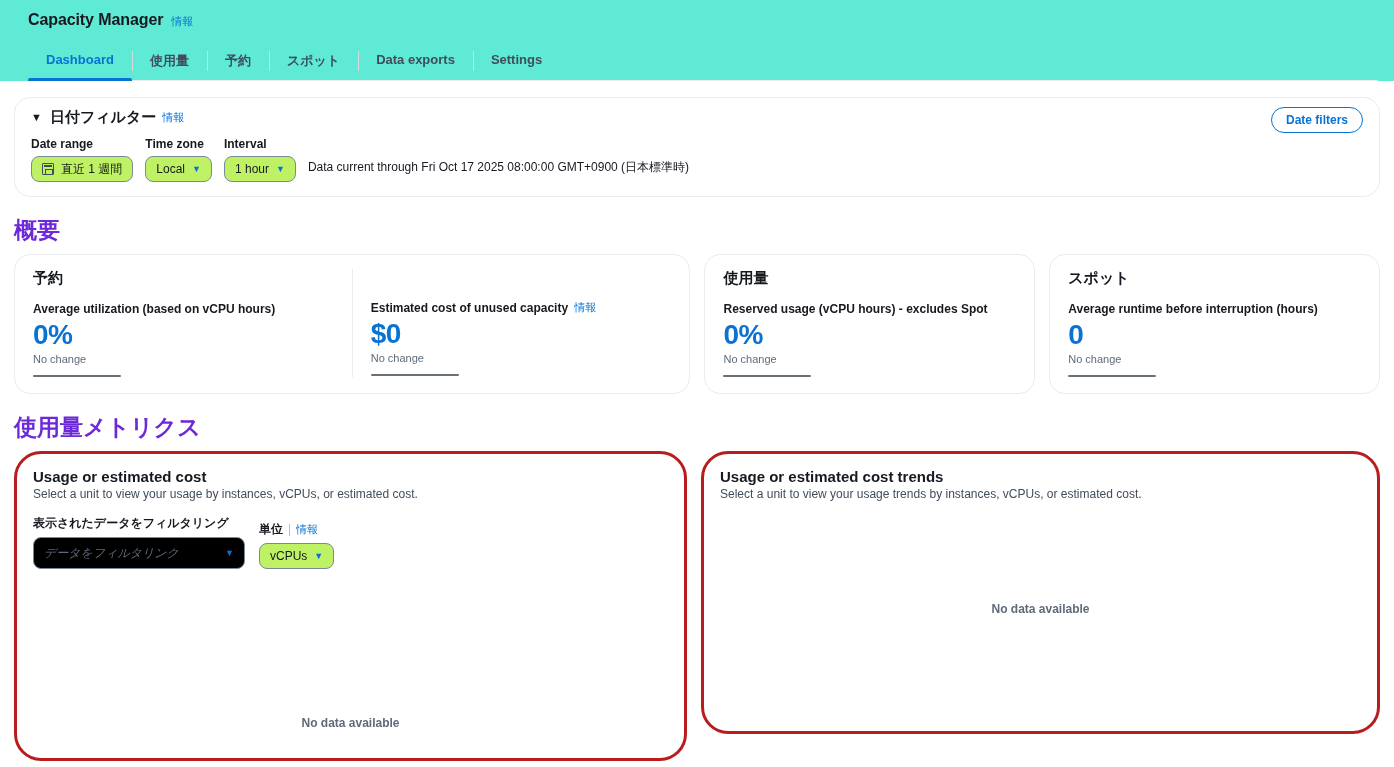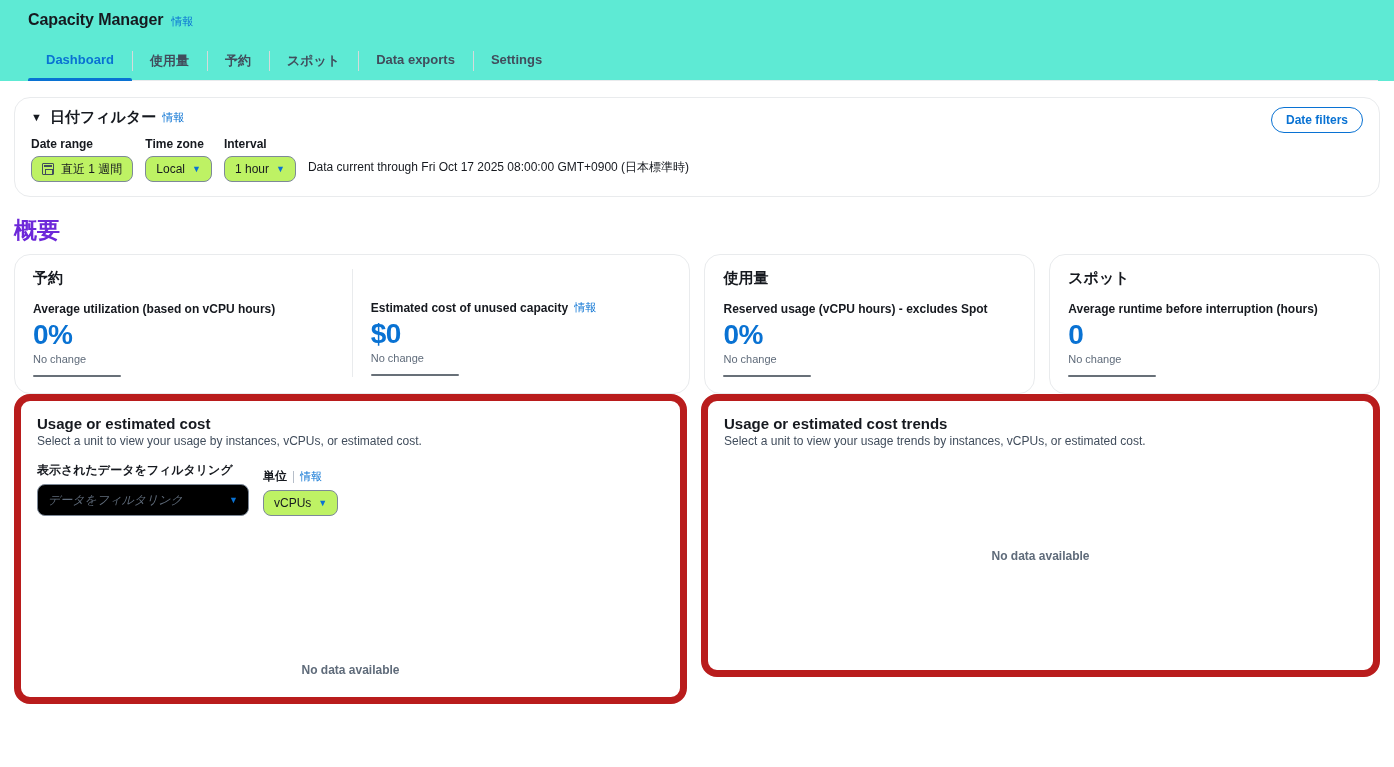--- a/index.html
+++ b/index.html
@@ -146,22 +146,22 @@
   .res-col.right { border-left: 1px solid #e9ebed; }
   .res-inner { display: flex; flex-direction: column; height: 100%; }
 
   .card-usage { width: 331px; }
   .card-spot { width: 331px; }
 
   
   .metrics-row { display: flex; gap: 14px; align-items: flex-start; }
   .panel {
     background: #ffffff;
-    border: 7px solid #b91c1c;
-    border-radius: 16px;
+    border: 3px solid #b91c1c;
+    border-radius: 27px;
     padding: 14px 16px 28px 16px;
     position: relative;
   }
   .panel-left { width: 677px; height: 310px; }
   .panel-right { width: 683px; height: 283px; }
   .panel-title { font-size: 15px; font-weight: bold; color: #16191f; }
   .panel-sub { font-size: 12px; color: #414d5c; margin-top: 2px; }
   .panel-controls { display: flex; gap: 14px; align-items: flex-end; margin-top: 14px; }
   .ctrl-label-row { display: flex; align-items: center; gap: 6px; font-size: 12px; font-weight: bold; color: #16191f; }
   .label-sep { width: 1px; height: 12px; background: #b6bec9; display: inline-block; }
@@ -289,20 +289,21 @@
         <div class="card-title">スポット</div>
         <div class="metric-label">
           <span>Average runtime before interruption (hours)</span>
         </div>
         <div class="metric-value">0</div>
         <div class="metric-change">No change</div>
         <div class="sparkline" style="margin-top:10px"></div>
       </div>
     </div>
 
+    <div class="section-title">使用量メトリクス</div>
 
     <div class="metrics-row">
 
       <div class="panel panel-left">
         <div class="panel-title">Usage or estimated cost</div>
         <div class="panel-sub">Select a unit to view your usage by instances, vCPUs, or estimated cost.</div>
 
         <div class="panel-controls">
           <div class="field">
             <span class="field-label">表示されたデータをフィルタリング</span>

